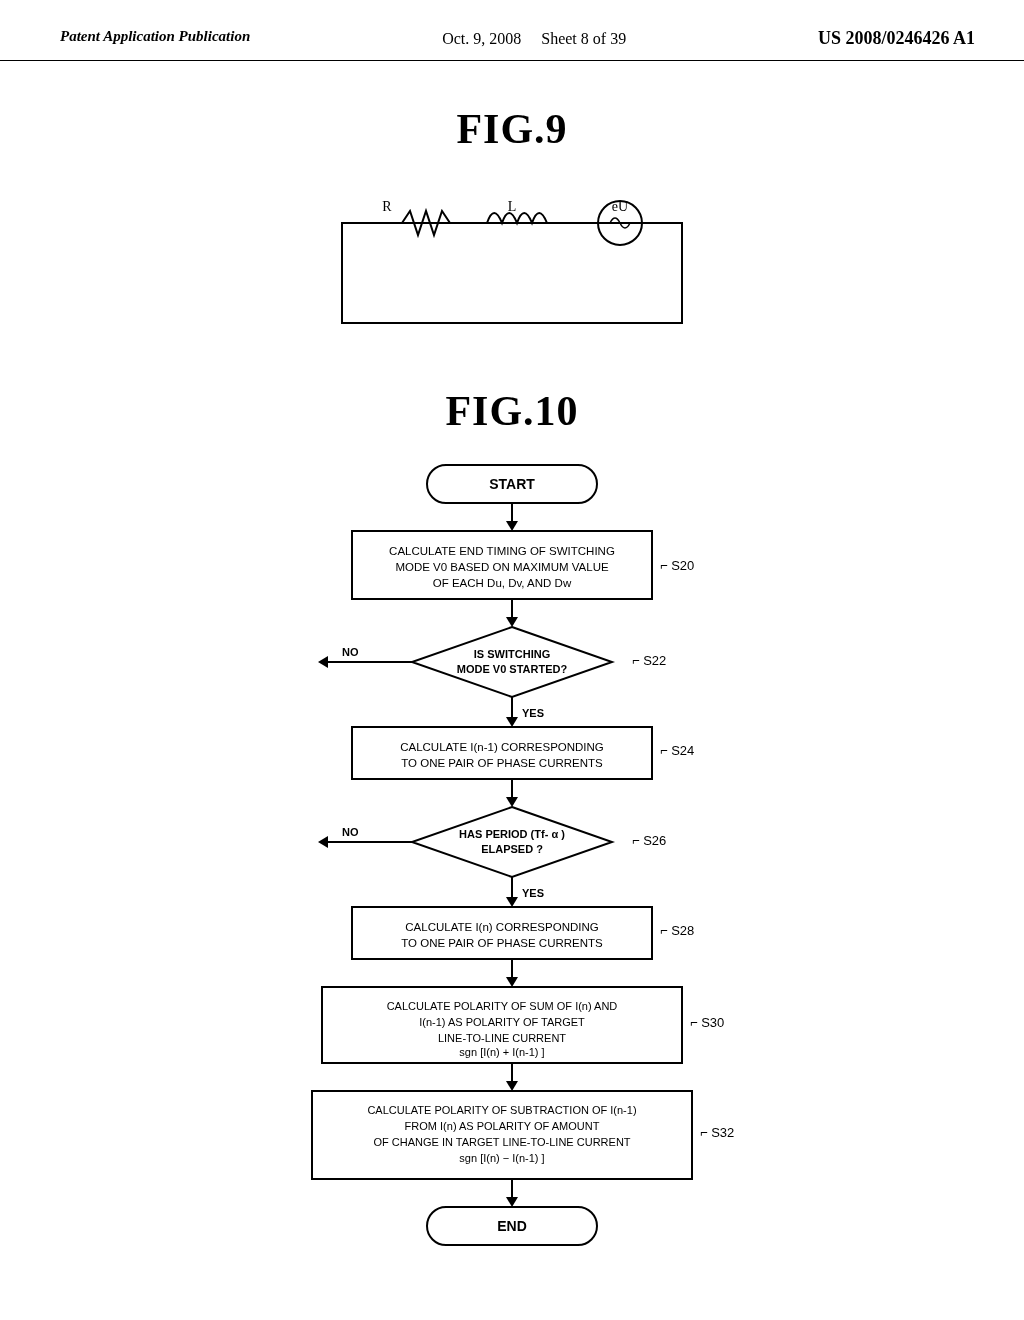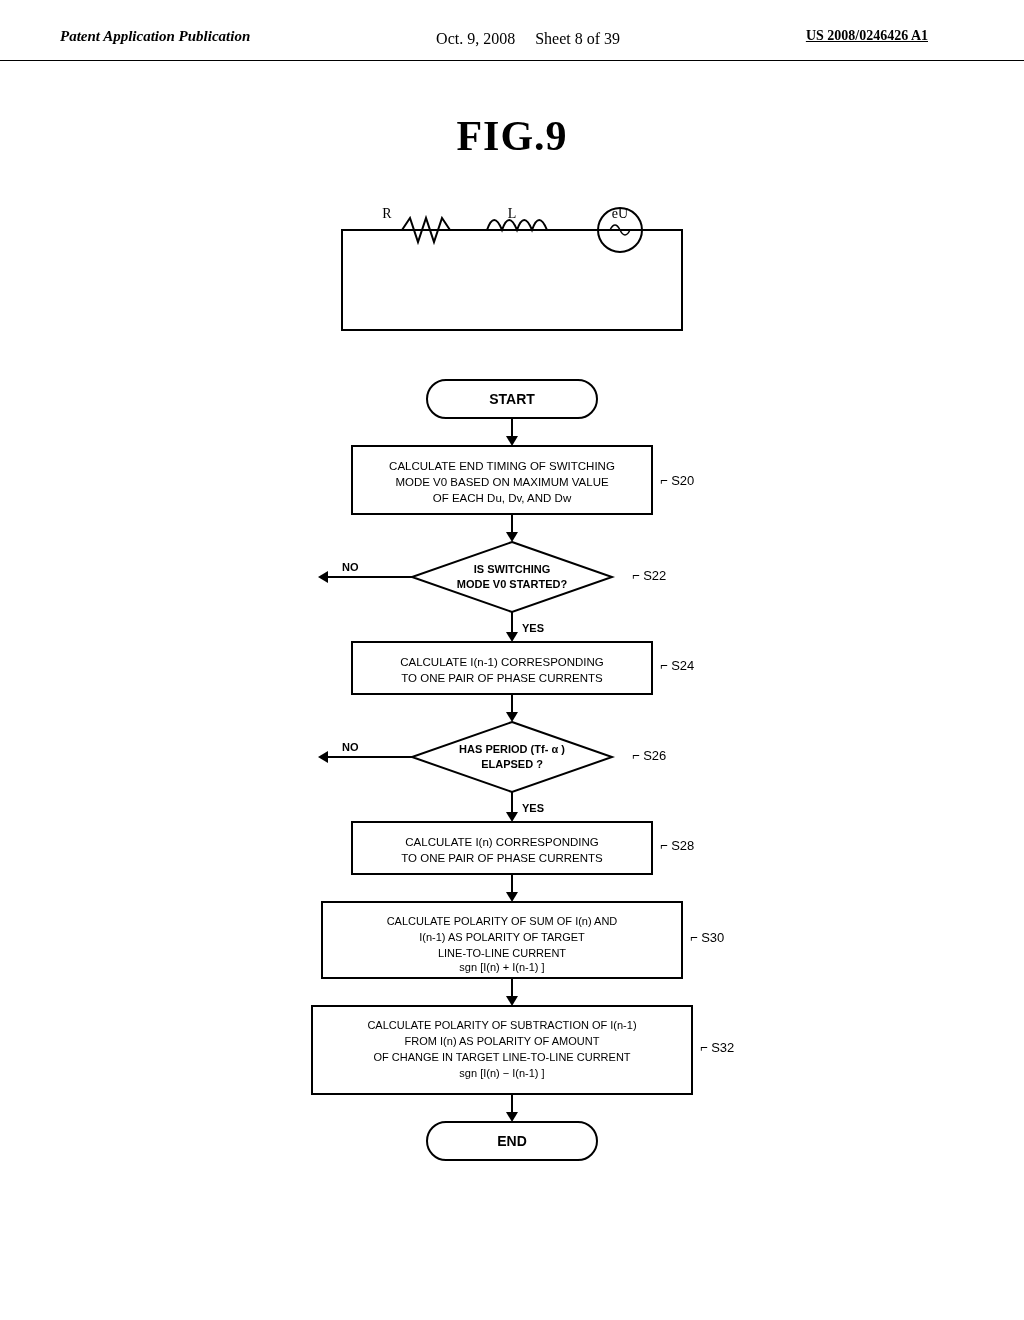--- a/index.html
+++ b/index.html
@@ -10,54 +10,53 @@
       font-family: 'Times New Roman', Times, serif;
       color: #000;
       position: relative;
     }
 
     
     .header {
       display: flex;
       justify-content: space-between;
       align-items: flex-start;
-      padding: 28px 96px 10px 60px;
+      padding: 28px 49px 10px 60px;
       border-bottom: 1px solid #000;
     }
     .header-left {
       font-weight: bold;
       font-size: 15px;
       font-style: italic;
     }
     .header-center {
       font-size: 16px;
       text-align: center;
       line-height: 1.4;
     }
     .header-right {
-      font-size: 14px;
+      font-size: 18px;
       font-weight: bold;
-      text-decoration: underline;
     }
 
     
     .main {
       padding: 20px 60px 40px 60px;
       display: flex;
       flex-direction: column;
       align-items: center;
     }
 
     
     .fig-title {
       font-size: 42px;
       font-weight: bold;
       text-align: center;
       margin-bottom: 20px;
-      margin-top: 31px;
+      margin-top: 24px;
       letter-spacing: 1px;
     }
 
     
     .circuit-container {
       width: 420px;
       height: 160px;
       position: relative;
       margin-bottom: 30px;
     }
@@ -113,20 +112,21 @@
       <text x="318" y="38" font-size="14" font-family="Times New Roman" text-anchor="middle">eU</text>
 
       <circle cx="318" cy="50" r="22" fill="none" stroke="#000" stroke-width="2"></circle>
 
       <path d="M308,50 Q313,40 318,50 Q323,60 328,50" fill="none" stroke="#000" stroke-width="1.5"></path>
 
       <line x1="340" y1="50" x2="380" y2="50" stroke="#000" stroke-width="2"></line>
     </svg>
   </div>
 
+  <div class="fig-title">FIG.10</div>
 
   <div class="fc-wrap">
 
     
     <svg viewBox="0 0 540 960" width="540" height="960" xmlns="http://www.w3.org/2000/svg" font-family="Arial, sans-serif">
 
       <rect x="185" y="10" width="170" height="38" rx="19" ry="19" fill="none" stroke="#000" stroke-width="2"></rect>
       <text x="270" y="34" text-anchor="middle" font-size="14" font-weight="bold">START</text>
 
       <line x1="270" y1="48" x2="270" y2="72" stroke="#000" stroke-width="2"></line>

